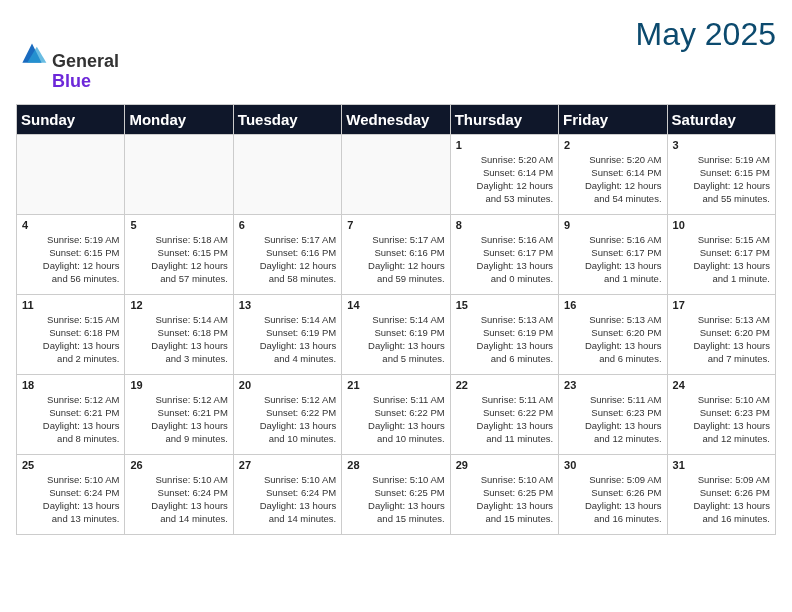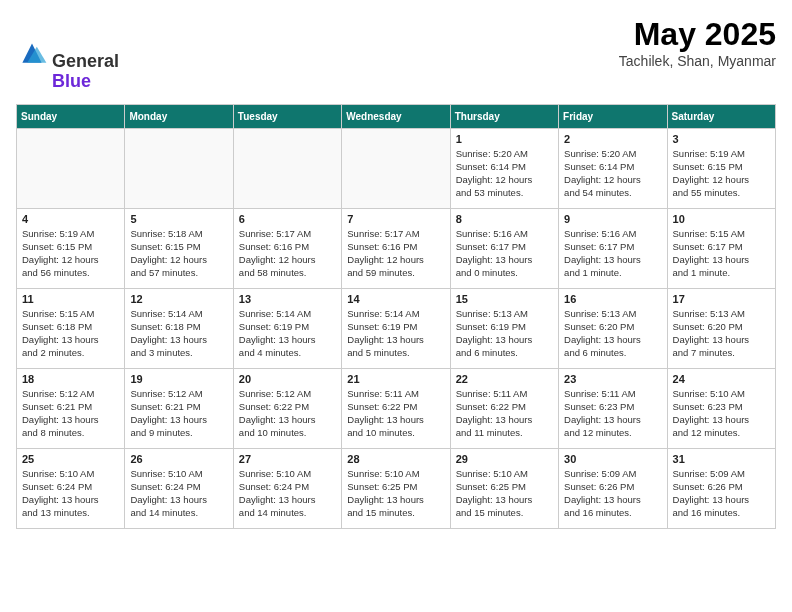--- a/index.html
+++ b/index.html
@@ -31,35 +31,35 @@
     .logo-blue { color: #6d28d9; }
     .logo-icon {
       width: 32px;
       height: 28px;
     }
     .title-block {
       text-align: right;
     }
     .month-year {
       font-size: 32px;
-      font-weight: bold;
-      color: #000000;
+      font-weight: normal;
+      color: #0c4a6e;
     }
     .location {
       font-size: 14px;
       color: #444;
     }
     .calendar {
       width: 100%;
       border-collapse: collapse;
     }
     .calendar th {
-      background: #0f766e;
+      background: #0f172a;
       color: #fff;
-      font-size: 10px;
+      font-size: 15px;
       font-weight: bold;
       padding: 6px 4px;
       text-align: left;
       border: 1px solid #ccc;
     }
     .calendar td {
       border: 1px solid #ccc;
       vertical-align: top;
       padding: 4px 5px;
       font-size: 10px;
@@ -75,39 +75,39 @@
       font-weight: bold;
       font-size: 11px;
       color: #222;
       display: block;
       margin-bottom: 2px;
     }
     .day-info {
       font-size: 9.5px;
       line-height: 1.4;
       color: #333;
+      text-align: right;
     }
   </style>
 </head>
 <body>
 
 <div class="header">
   <div class="logo">
     <svg class="logo-icon" viewBox="0 0 40 34" xmlns="http://www.w3.org/2000/svg">
       <polygon points="8,28 20,4 32,28" fill="#1a6bbf"></polygon>
       <polygon points="14,28 26,8 38,28" fill="#2a9fd6" opacity="0.7"></polygon>
     </svg>
     <div class="logo-text">
       <span class="logo-general">General</span><br>
       <span class="logo-blue">Blue</span>
     </div>
   </div>
   <div class="title-block">
     <div class="month-year">May 2025</div>
-    <div class="location">Tachilek, Shan, Myanmar</div>
   </div>
 </div>
 
 <table class="calendar">
   <thead>
     <tr>
     <th>Sunday</th>
         <th>Monday</th>
         <th>Tuesday</th>
         <th>Wednesday</th>

